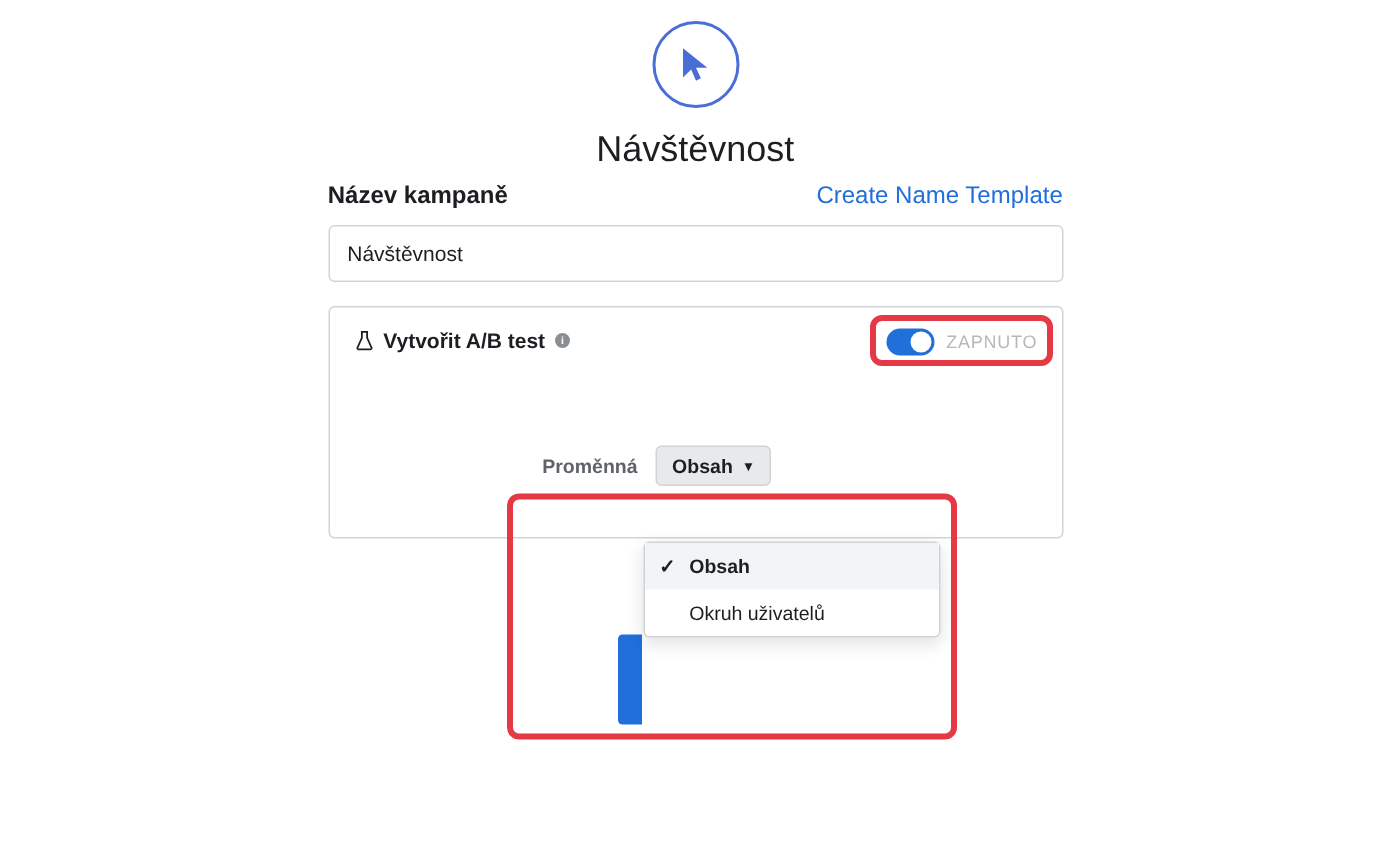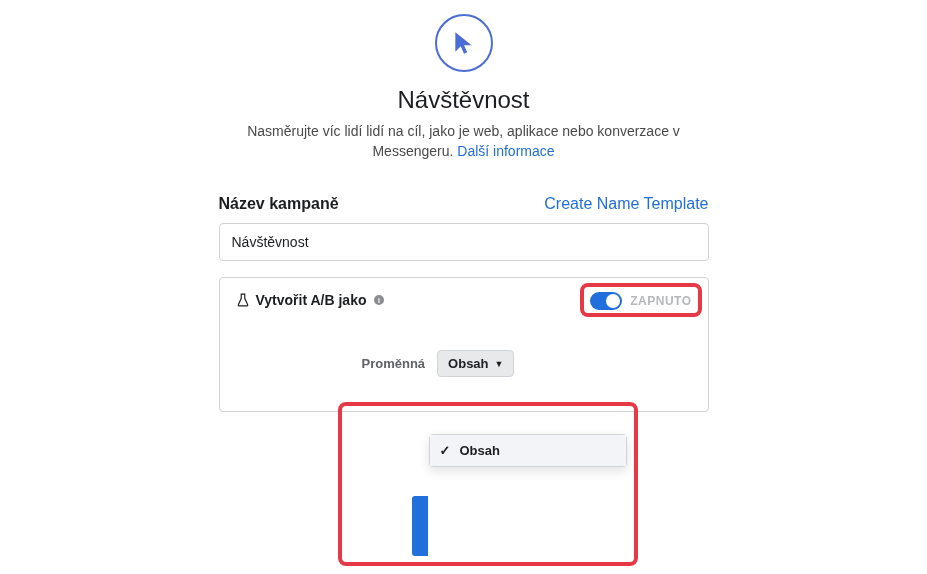--- a/index.html
+++ b/index.html
@@ -113,21 +113,21 @@
     position: absolute;
     right: 2px;
     top: 2px;
     width: 14px;
     height: 14px;
     background: #fff;
     border-radius: 50%;
   }
   .toggle-label {
     font-size: 12px;
-    font-weight: 700;
+    font-weight: 400;
     color: #b6b8bc;
     letter-spacing: 0.5px;
   }
   .highlight {
     position: absolute;
     border: 4px solid #e63946;
     border-radius: 8px;
     pointer-events: none;
   }
   .hl-toggle {
@@ -139,21 +139,21 @@
   .hl-var {
     top: 124px;
     left: 118px;
     width: 300px;
     height: 164px;
   }
   .var-row {
     display: flex;
     align-items: center;
     gap: 12px;
-    margin-top: 40px;
+    margin-top: 60px;
     margin-left: 126px;
   }
   .var-label {
     font-size: 13px;
     font-weight: 700;
     color: #5f6368;
   }
   .var-select {
     background: #e8e9eb;
     border: 1px solid #d0d3d7;
@@ -209,38 +209,35 @@
 </head>
 <body>
 
 <div class="container">
   <div class="icon-circle">
     <svg class="cursor-svg" viewBox="0 0 24 24">
       <path d="M4 2 L4 20 L9 15 L12 22 L15 20.5 L12 14 L19 14 Z" fill="#4b6dd6"></path>
     </svg>
   </div>
   <h1 class="title">Návštěvnost</h1>
-  <p class="subtitle">
-    <span>Nasměrujte víc lidí lidí na cíl, jako je web, aplikace nebo konverzace v Messengeru. </span><a class="link">Další informace</a>
-  </p>
 
   <div class="row-head">
     <h2>Název kampaně</h2>
     <a class="link">Create Name Template</a>
   </div>
   <input class="name-input" type="text" value="Návštěvnost" style="">
 
   <div class="card">
     <div class="card-top">
       <div>
         <div class="abtest-title">
           <svg class="flask-svg" viewBox="0 0 24 24">
             <path d="M9 2 L9 9 L4 20 C3.5 21 4 22 5 22 L19 22 C20 22 20.5 21 20 20 L15 9 L15 2 Z M9 2 L15 2" fill="none" stroke="#1c1e21" stroke-width="2"></path>
           </svg>
-          <span>Vytvořit A/B jako</span>
+          <span>Vytvořit A/B test</span>
           <svg class="info-svg" viewBox="0 0 24 24">
             <circle cx="12" cy="12" r="10" fill="#8a8d91"></circle>
             <text x="12" y="17" text-anchor="middle" font-size="14" fill="#fff" font-family="Arial" font-weight="bold">i</text>
           </svg>
         </div>
       </div>
       <div class="toggle-box">
         <div class="toggle"></div>
         <span class="toggle-label">ZAPNUTO</span>
       </div>
@@ -249,20 +246,21 @@
     <div class="var-row">
       <span class="var-label">Proměnná</span>
       <div class="var-select">
         <span>Obsah</span>
         <span class="caret">▼</span>
       </div>
     </div>
 
     <div class="dropdown">
       <div class="dropdown-item selected">Obsah</div>
+      <div class="dropdown-item">Okruh uživatelů</div>
     </div>
 
     <div class="shadow-btn"></div>
 
     <div class="highlight hl-toggle"></div>
     <div class="highlight hl-var"></div>
   </div>
 </div>
 
 </body></html>

